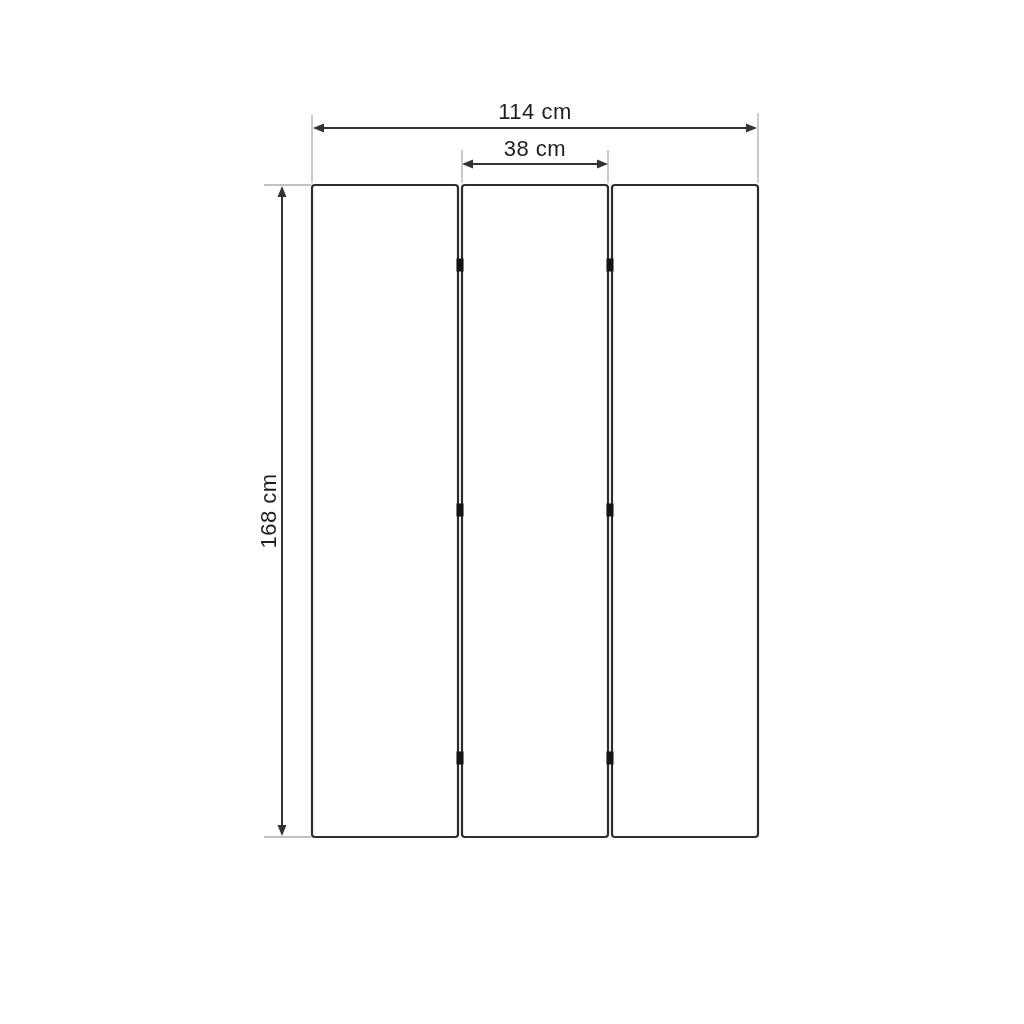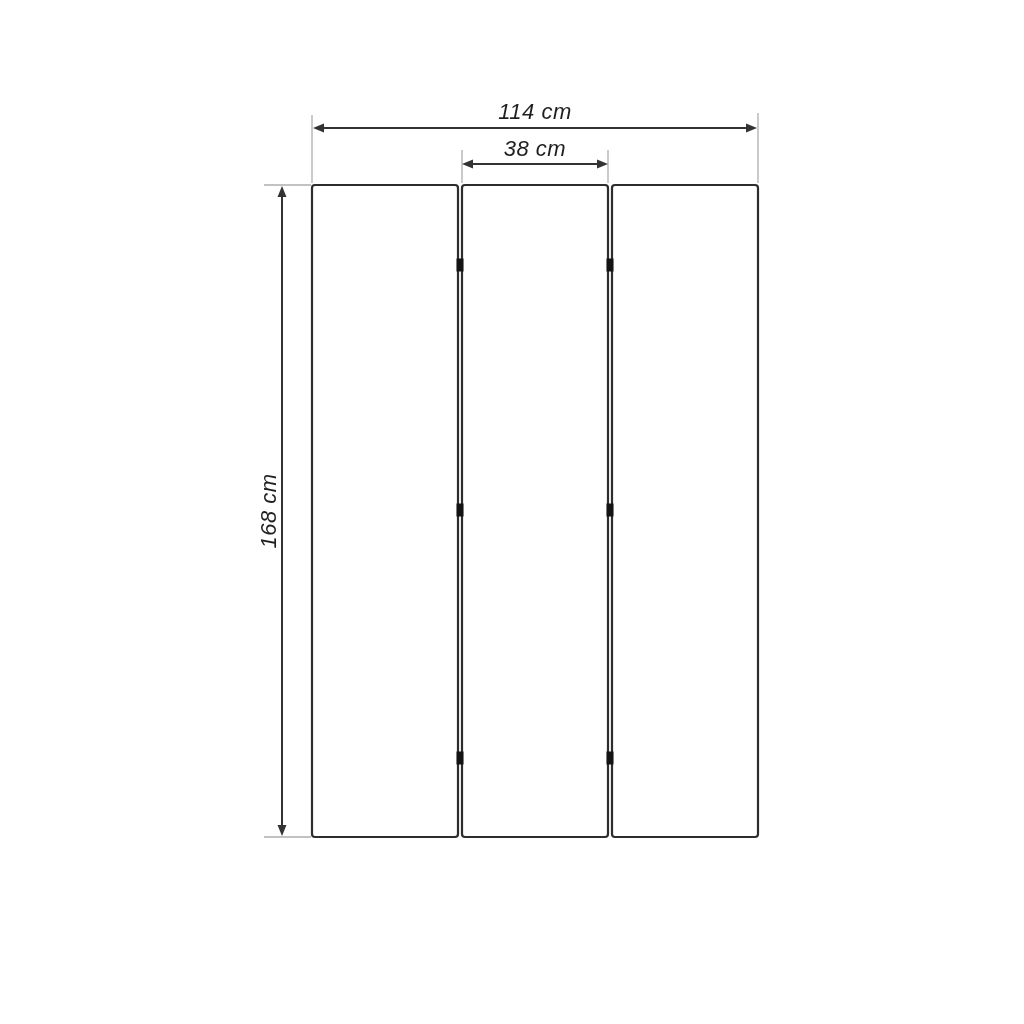--- a/index.html
+++ b/index.html
@@ -8,21 +8,20 @@
     background: #ffffff;
     width: 1024px;
     height: 1024px;
     overflow: hidden;
   }
   .canvas {
     position: relative;
     width: 1024px;
     height: 1024px;
     background: var(--background, #ffffff);
-    font-style: italic;
   }
   svg text {
     font-family: "Liberation Sans", "DejaVu Sans", sans-serif;
     font-size: 22px;
     letter-spacing: 0.5px;
     fill: var(--label-text, #1f1f1f);
   }
   .panel {
     fill: #ffffff;
     stroke: var(--panel-stroke, #2d2d2d);

